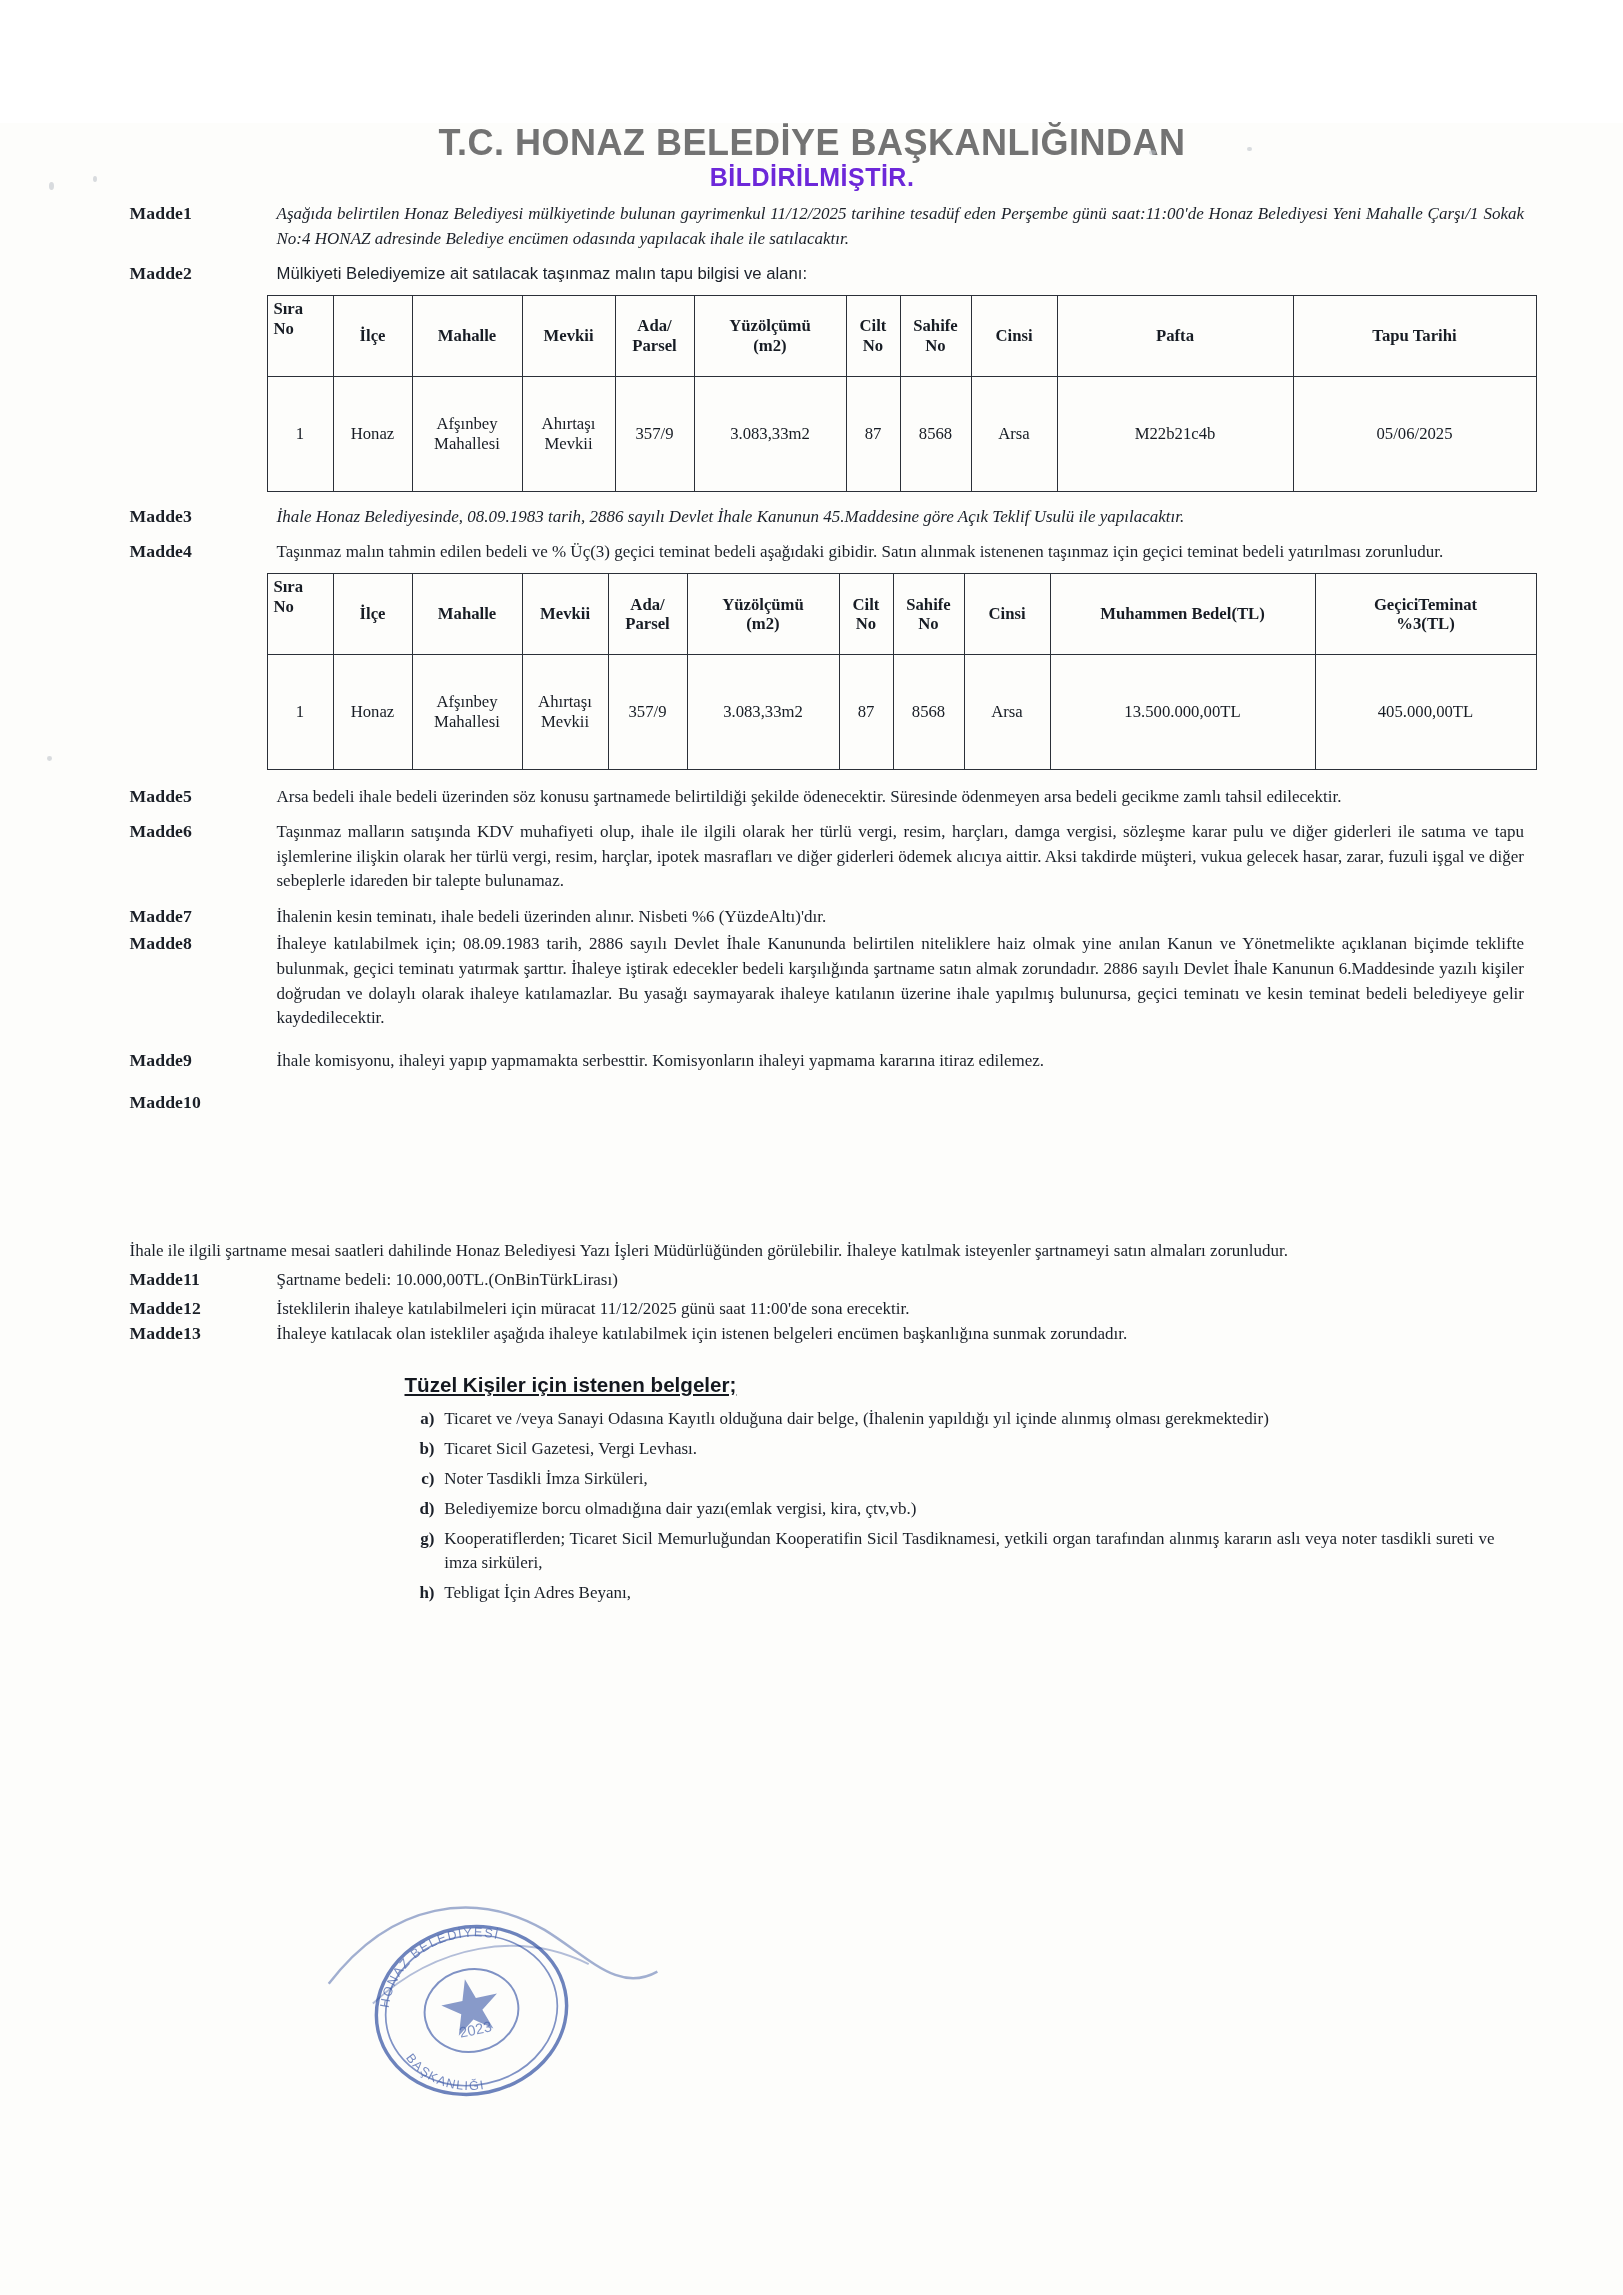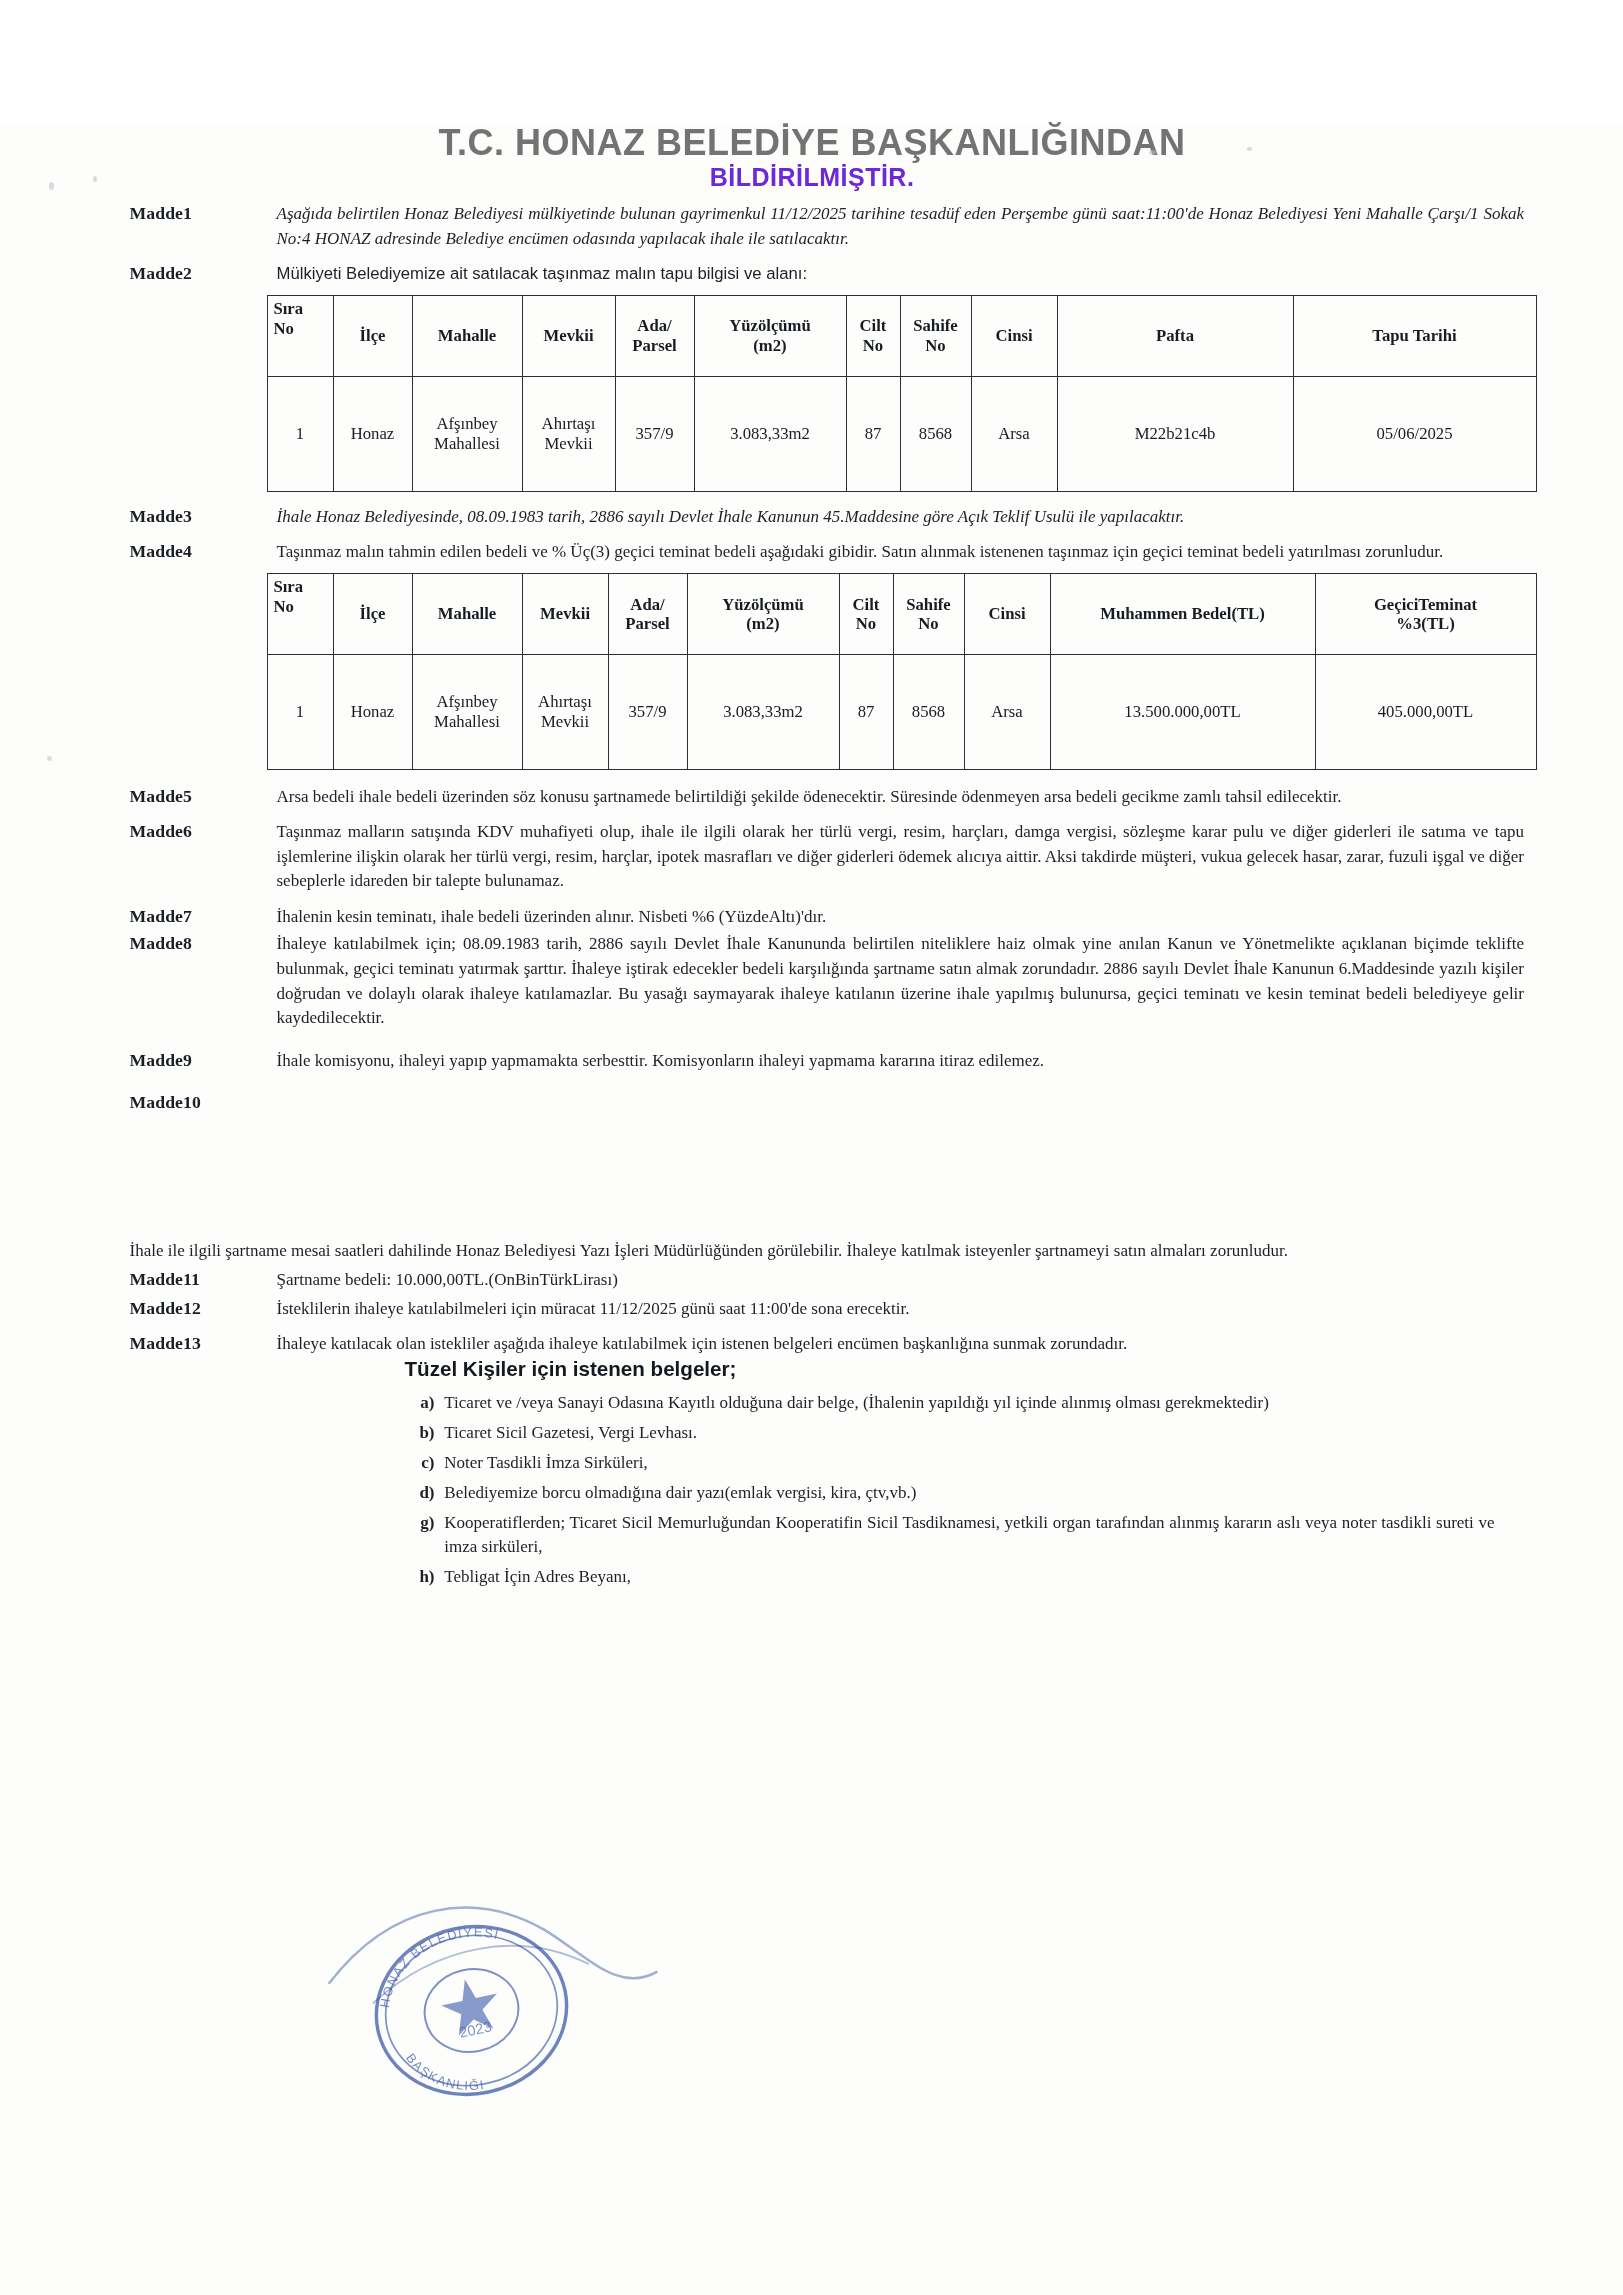--- a/index.html
+++ b/index.html
@@ -112,21 +112,22 @@
     padding-left: 5.9px !important;
     vertical-align: top !important;
     font-family: Liberation Serif, serif;
   }
   .sub {
     display: block;
   }
   .section-title {
     font-size: 20.6px;
     font-weight: bold;
-    margin-top: 1px;
+    text-decoration: underline;
+    margin-top: 27px;
     margin-left: 275px;
     color: #14181f;
   }
   .list-block {
     margin-top: 9.8px;
     margin-left: 275px;
     width: 1090px;
   }
   .list-item {
     display: flex;
@@ -375,21 +376,21 @@
     <div class="clause" style="margin-top:4.9px;">
       <div class="clause-label">Madde11</div>
       <div class="clause-body">Şartname bedeli:  10.000,00TL.(OnBinTürkLirası)</div>
     </div>
 
     <div class="clause" style="margin-top:3.9px;">
       <div class="clause-label">Madde12</div>
       <div class="clause-body">İsteklilerin ihaleye katılabilmeleri için  müracat 11/12/2025 günü saat 11:00'de sona erecektir.</div>
     </div>
 
-    <div class="clause" style="margin-top:10px;">
+    <div class="clause" style="margin-top:0;">
       <div class="clause-label">Madde13</div>
       <div class="clause-body">İhaleye katılacak olan istekliler aşağıda ihaleye katılabilmek için istenen belgeleri encümen başkanlığına sunmak zorundadır.</div>
     </div>
 
     <div class="section-title sans">Tüzel Kişiler için istenen belgeler;</div>
 
     <div class="list-block">
       <div class="list-item">
         <div class="list-marker">a)</div>
         <div class="list-text">Ticaret ve /veya Sanayi Odasına Kayıtlı olduğuna dair belge, (İhalenin yapıldığı yıl içinde alınmış olması gerekmektedir)</div>

